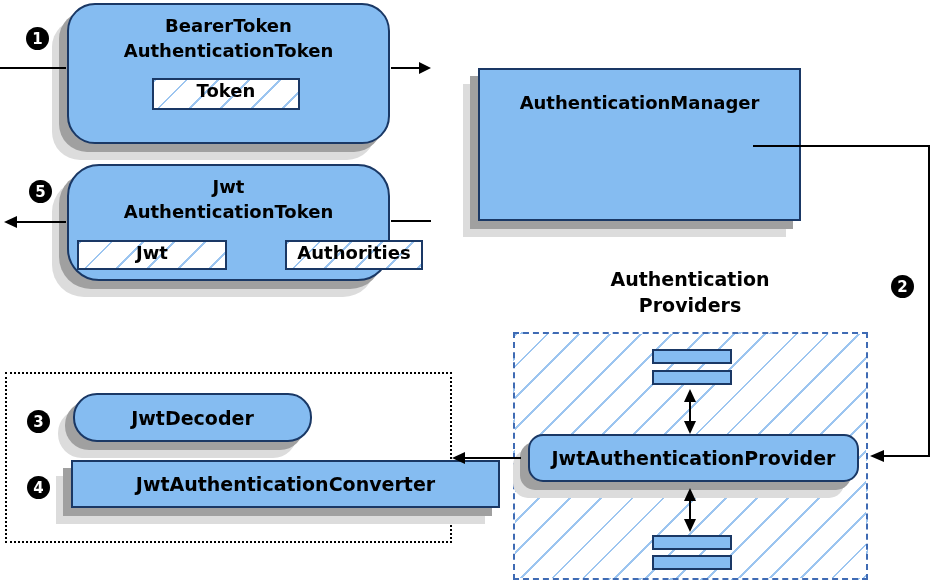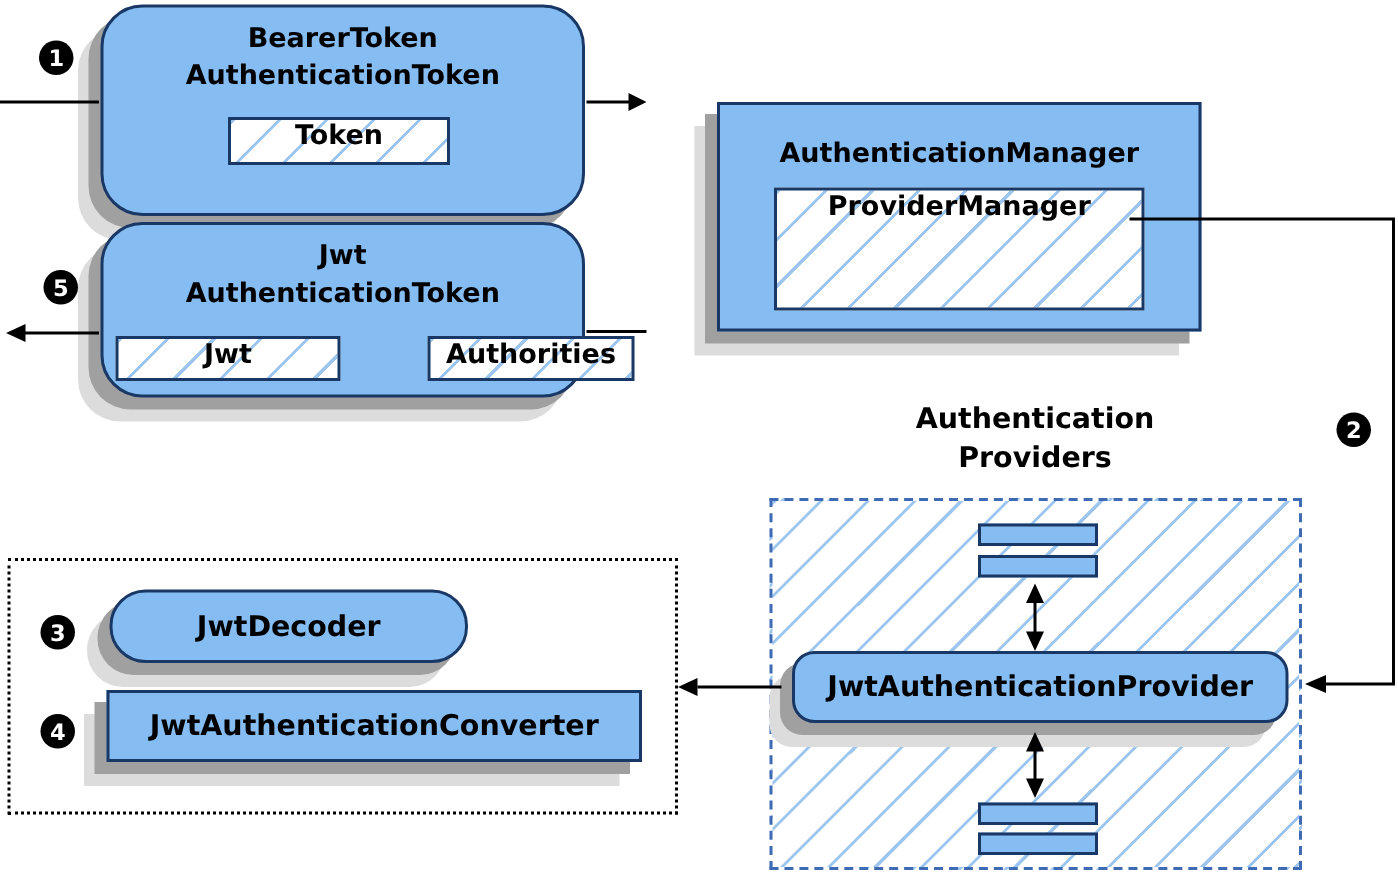--- a/index.html
+++ b/index.html
@@ -91,26 +91,23 @@
     </div>
     <div class="chip hatch" style="left:83px;top:73px;width:148px;height:32px;">
       <span>Token</span>
     </div>
   </div>
 
   <div class="node" style="left:430px;top:68px;width:323px;height:153px;margin-left:48px;">
     <div class="node-title" style="top:20px;">
       <div>AuthenticationManager</div>
     </div>
-    <div class="chip hatch" style="left:36px;top:55px;width:247px;height:82px;">
-      <span>ProviderManager</span>
-    </div>
   </div>
 
-  <div class="node rounded" style="left:67px;top:148px;width:323px;height:117px;">
+  <div class="node rounded" style="left:67px;top:164px;width:323px;height:117px;border-radius:32px;">
     <div class="node-title">
       <div>Jwt</div>
       <div>AuthenticationToken</div>
     </div>
     <div class="chip hatch" style="left:8px;top:74px;width:150px;height:30px;">
       <span>Jwt</span>
     </div>
     <div class="chip hatch" style="left:168px;top:74px;width:138px;height:30px;margin-left:48px;">
       <span>Authorities</span>
     </div>
@@ -131,21 +128,21 @@
   <div class="node flat-label" style="left:528px;top:434px;width:331px;height:48px;border-radius:15px;">
     <span>JwtAuthenticationProvider</span>
   </div>
 
   <div class="helpers-box"></div>
 
   <div class="node flat-label" style="left:73px;top:393px;width:239px;height:49px;border-radius:24px;">
     <span>JwtDecoder</span>
   </div>
 
-  <div class="node flat-label" style="left:71px;top:460px;width:357px;height:48px;">
+  <div class="node flat-label" style="left:71px;top:460px;width:429px;height:48px;">
     <span>JwtAuthenticationConverter</span>
   </div>
 
   <div class="badge" style="left:26px;top:27px;">
     <span>1</span>
   </div>
   <div class="badge" style="left:891px;top:275px;">
     <span>2</span>
   </div>
   <div class="badge" style="left:27px;top:410px;">

